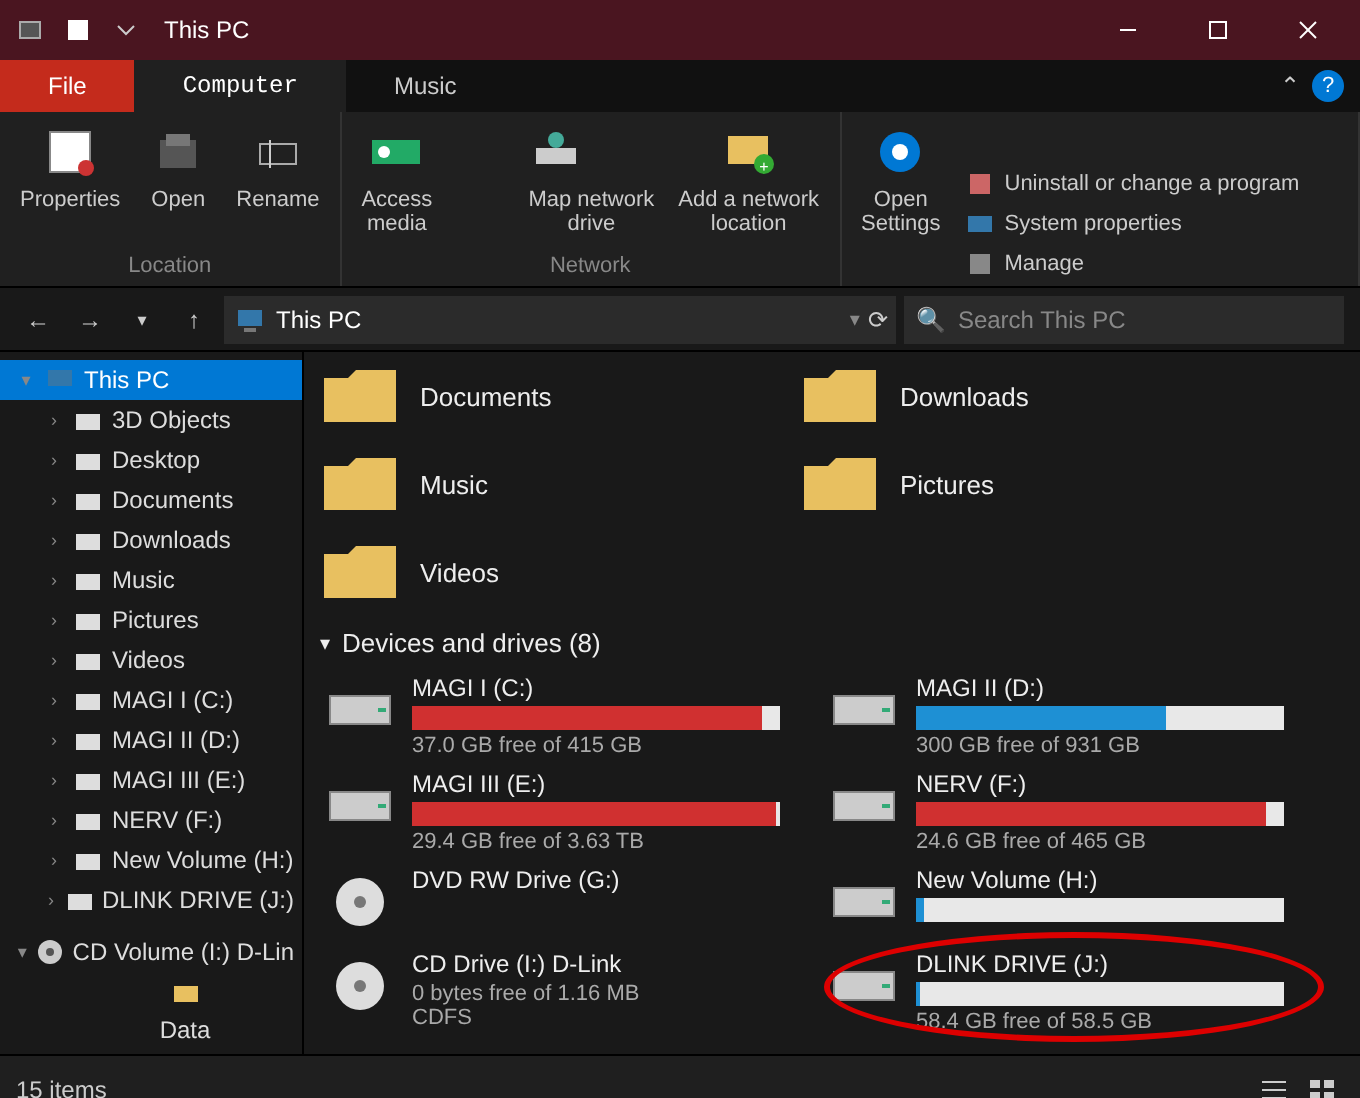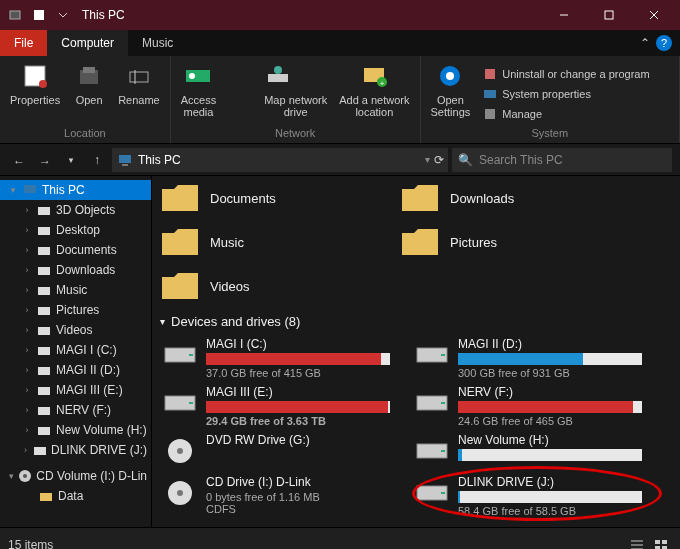--- a/index.html
+++ b/index.html
@@ -6,48 +6,48 @@
 body { background: #1a1a1a; color: #fff; width: 680px; height: 549px; overflow: hidden; font-size: 12px; }
 
 .titlebar { height: 30px; background: #4a1520; display: flex; align-items: center; padding: 0 4px; }
 .titlebar .qat { display: flex; gap: 2px; align-items: center; }
 .titlebar .qat-btn { width: 22px; height: 22px; display: flex; align-items: center; justify-content: center; color: #fff; }
 .titlebar .title { margin-left: 8px; color: #fff; }
 .titlebar .win-controls { margin-left: auto; display: flex; }
 .titlebar .win-btn { width: 45px; height: 30px; display: flex; align-items: center; justify-content: center; color: #fff; }
 
 .tabbar { height: 26px; background: #111; display: flex; align-items: stretch; }
-.tab { padding: 0 14px; display: flex; align-items: center; color: #ccc; }
+.tab { padding: 0 24px; display: flex; align-items: center; color: #ccc; }
 .tab.file { background: #c42b1c; color: #fff; }
-.tab.active { background: #202020; color: #fff; }
+.tab.active { background: #202020; color: #fff; font-family: Liberation Mono, monospace; }
 .tab-help { margin-left: auto; display: flex; align-items: center; gap: 6px; padding-right: 8px; }
 .help-circle { width: 16px; height: 16px; background: #0078d4; border-radius: 50%; display: flex; align-items: center; justify-content: center; font-size: 11px; }
 
 .ribbon { height: 88px; background: #202020; display: flex; border-bottom: 1px solid #000; }
 .rgroup { border-right: 1px solid #333; padding: 2px 6px; display: flex; flex-direction: column; }
 .rgroup-buttons { flex: 1; display: flex; gap: 4px; }
 .rbtn-large { display: flex; flex-direction: column; align-items: center; justify-content: flex-start; padding: 2px 4px; color: #ccc; font-size: 11px; text-align: center; gap: 2px; min-width: 42px; }
 .rbtn-large .ricon { width: 32px; height: 32px; display: flex; align-items: center; justify-content: center; }
 .rgroup-label { text-align: center; color: #888; font-size: 11px; padding: 2px 0; }
-.rbtn-small-col { display: flex; flex-direction: column; justify-content: center; gap: 2px; }
+.rbtn-small-col { display: flex; flex-direction: column; justify-content: flex-end; gap: 2px; }
 .rbtn-small { display: flex; align-items: center; gap: 4px; padding: 1px 4px; color: #ccc; font-size: 11px; }
 .rbtn-small .sicon { width: 16px; height: 16px; display: flex; align-items: center; justify-content: center; }
 
 .addrbar { height: 32px; background: #191919; display: flex; align-items: center; gap: 4px; padding: 0 8px; border-bottom: 1px solid #000; }
 .navbtn { width: 22px; height: 22px; display: flex; align-items: center; justify-content: center; color: #ccc; }
 .addrbox { flex: 1; height: 24px; background: #2b2b2b; display: flex; align-items: center; padding: 0 4px; gap: 4px; }
 .addrbox .picon { width: 18px; height: 18px; display: flex; align-items: center; justify-content: center; }
 .addr-right { display: flex; align-items: center; gap: 4px; }
 .searchbox { width: 220px; height: 24px; background: #2b2b2b; display: flex; align-items: center; padding: 0 6px; gap: 6px; color: #888; }
 
 .body { display: flex; height: calc(549px - 30px - 26px - 88px - 32px - 22px); }
 .navpane { width: 152px; background: #191919; overflow: hidden; border-right: 1px solid #000; padding-top: 4px; }
 .navitem { display: flex; align-items: center; gap: 4px; padding: 2px 4px 2px 8px; color: #ddd; font-size: 12px; white-space: nowrap; }
 .navitem.level2 { padding-left: 22px; }
-.navitem.level3 { padding-left: 38px; }
+.navitem.level3 { padding-left: 38px; flex-direction: column; }
 .nav-exp { width: 10px; color: #888; font-size: 9px; text-align: center; }
 .nicon { width: 16px; height: 16px; display: flex; align-items: center; justify-content: center; }
 .navitem.selected { background: #0078d4; color: #fff; }
 
 .content { flex: 1; background: #191919; overflow: hidden; padding: 4px 8px; position: relative; }
 .folder-row { display: flex; gap: 40px; margin-bottom: 8px; }
 .folder-tile { display: flex; align-items: center; gap: 10px; width: 200px; }
 .folder-tile .ficon { width: 40px; height: 36px; display: flex; align-items: center; justify-content: center; }
 .folder-tile .flabel { color: #eee; font-size: 13px; }
 
@@ -225,21 +225,20 @@
         <div class="rbtn-small">
           <span class="sicon">
               <svg width="14" height="14">
                 <rect x="2" y="2" width="10" height="10" fill="#888"></rect>
               </svg>
             </span>
           <span>Manage</span>
         </div>
       </div>
     </div>
-    <div class="rgroup-label">System</div>
   </div>
 </div>
 
 <div class="addrbar">
   <span class="navbtn">←</span>
   <span class="navbtn">→</span>
   <span class="navbtn" style="font-size:9px;">▾</span>
   <span class="navbtn">↑</span>
   <div class="addrbox">
     <span class="picon">
@@ -503,21 +502,21 @@
               <svg width="34" height="30">
                 <rect x="2" y="8" width="30" height="14" fill="#ccc" stroke="#888"></rect>
                 <rect x="26" y="14" width="4" height="2" fill="#3a7"></rect>
               </svg>
             </span>
       <div class="dinfo">
         <span class="dname">MAGI III (E:)</span>
         <div class="dbar">
                 <div class="fill" style="width:99%;background:#d03030;"></div>
               </div>
-        <span class="dfree" style="white-space:pre-line;font-weight:bold;">29.4 GB free of 3.63 TB</span>
+        <span class="dfree" style="white-space:pre-line;">29.4 GB free of 3.63 TB</span>
       </div>
           </div>
           <div class="drive-tile">
             <span class="dicon">
               <svg width="34" height="30">
                 <rect x="2" y="8" width="30" height="14" fill="#ccc" stroke="#888"></rect>
                 <rect x="26" y="14" width="4" height="2" fill="#3a7"></rect>
               </svg>
             </span>
       <div class="dinfo">

